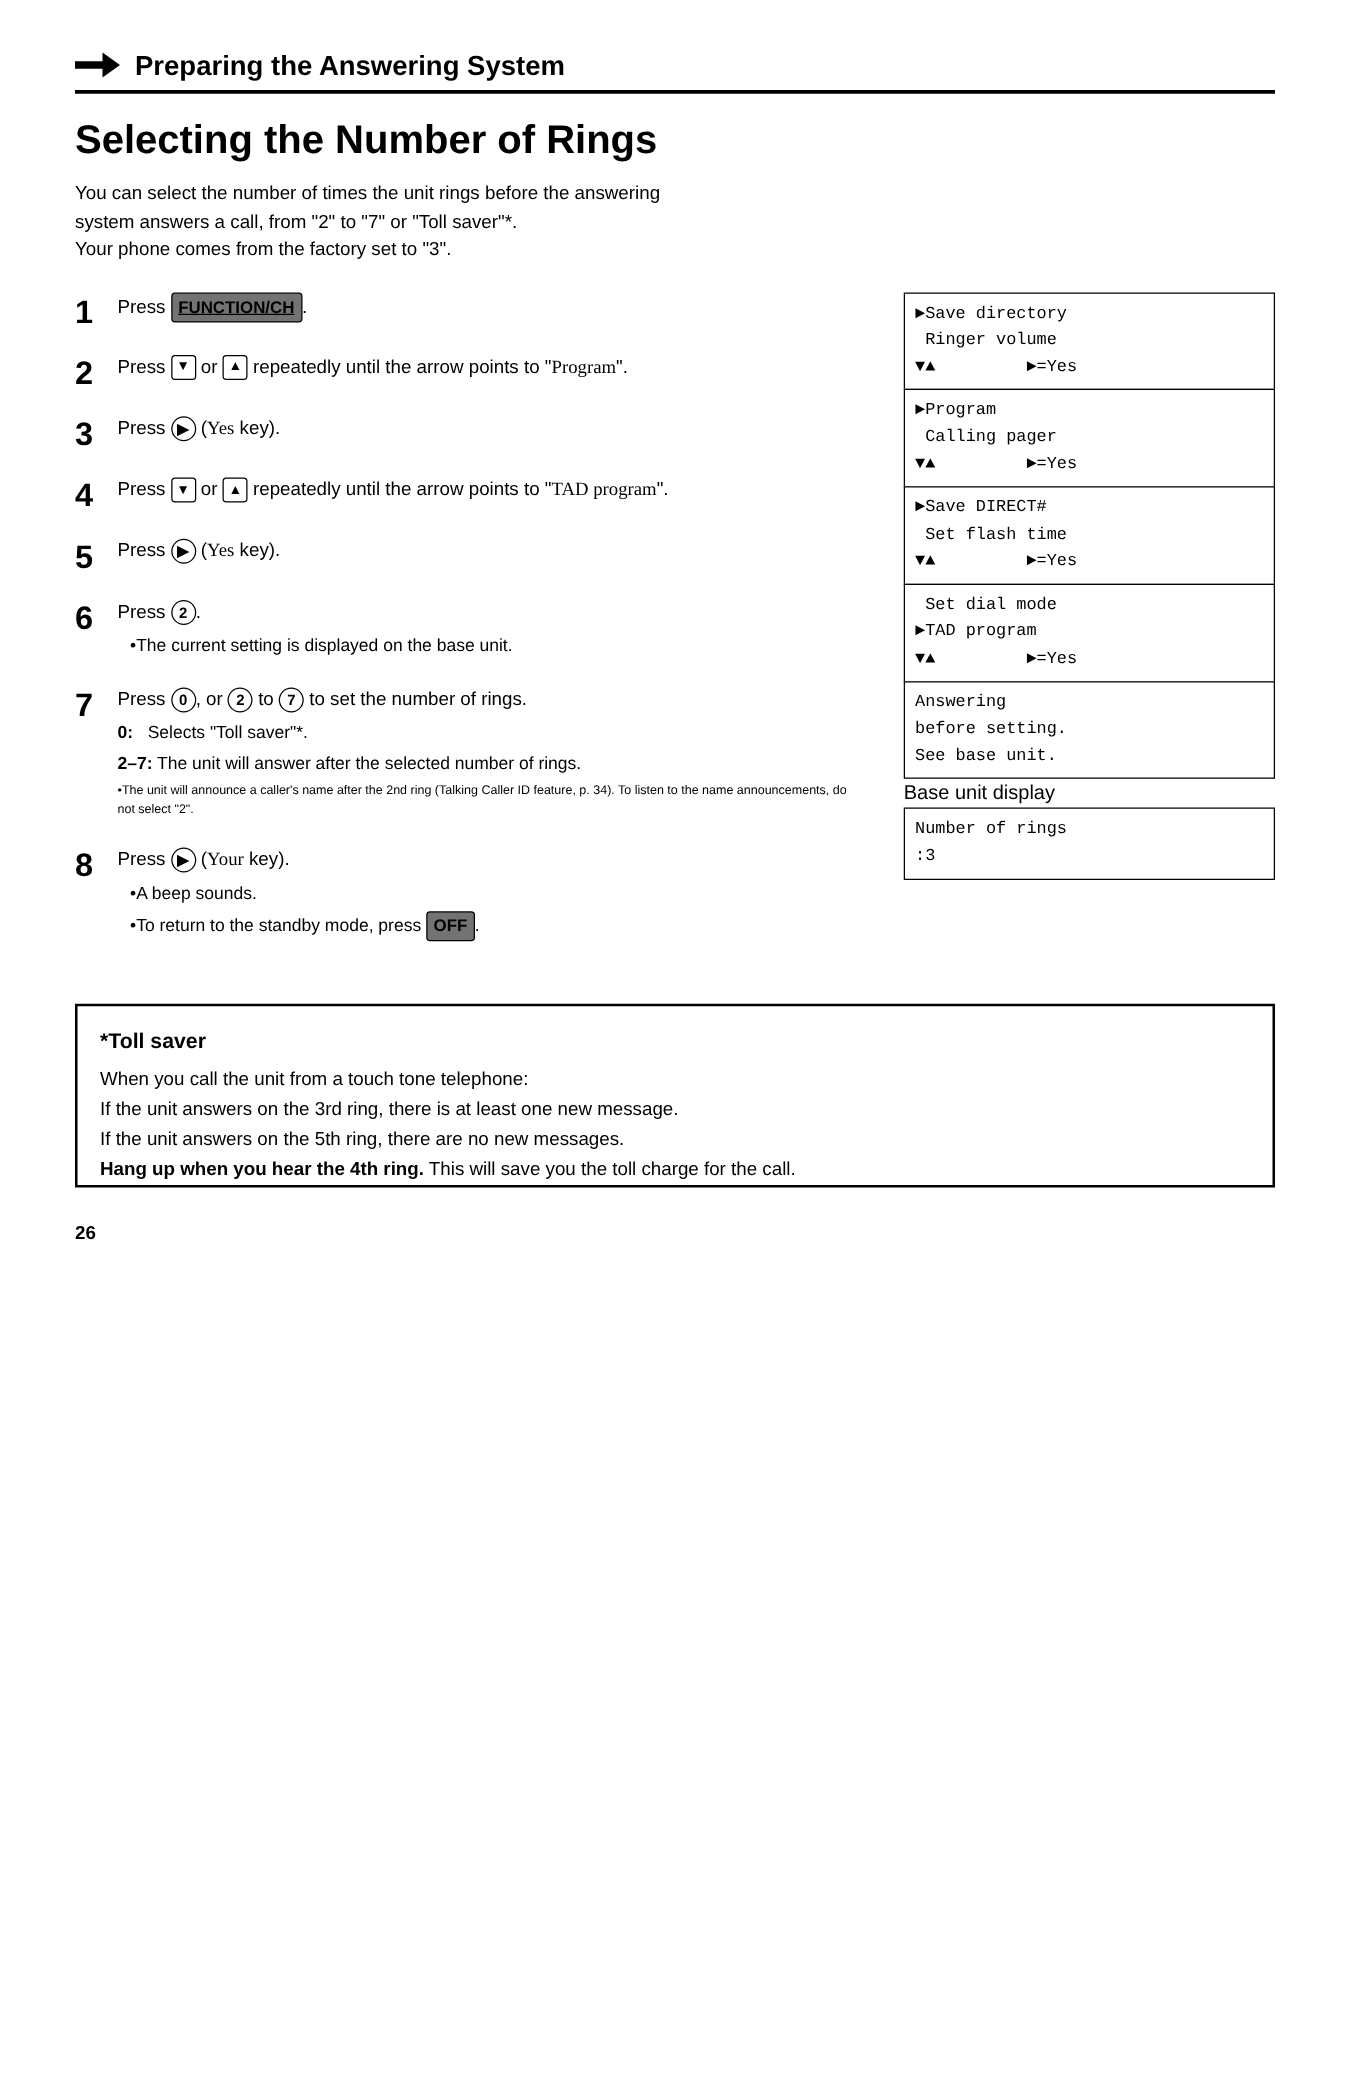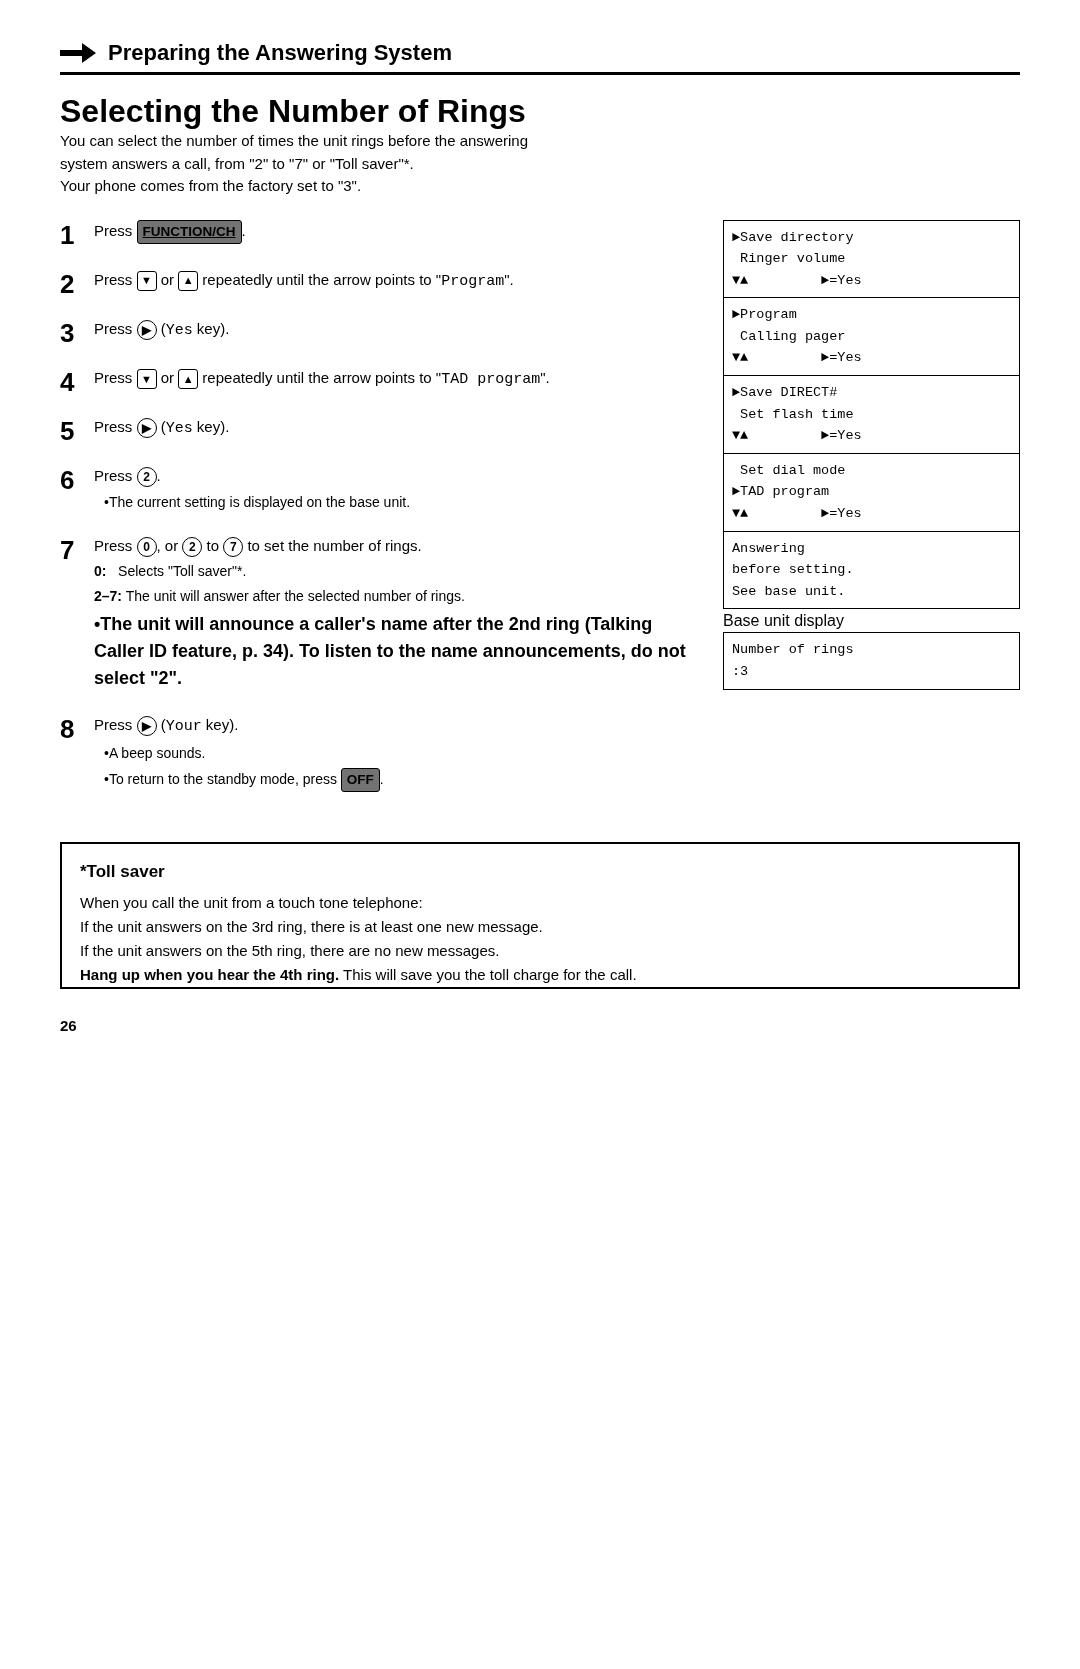--- a/index.html
+++ b/index.html
@@ -14,21 +14,20 @@
     }
 
     .page {
       padding: 40px 60px 40px 60px;
       max-width: 1080px;
     }
 
     
     .section-header {
       display: flex;
-      align-items: center;
       margin-bottom: 6px;
     }
     .header-arrow {
       display: inline-block;
       width: 36px;
       height: 24px;
       margin-right: 12px;
       flex-shrink: 0;
     }
     .header-title {
@@ -38,20 +37,21 @@
     .header-rule {
       border: none;
       border-top: 3px solid #000;
       margin-bottom: 18px;
     }
 
     
     .page-title {
       font-size: 32px;
       font-weight: bold;
+      margin-bottom: 14px;
     }
 
     
     .intro-text {
       font-size: 15px;
       line-height: 1.5;
       margin-bottom: 22px;
     }
 
     
@@ -166,22 +166,22 @@
     
     .step7-detail {
       font-size: 14px;
       line-height: 1.5;
       margin-top: 4px;
     }
     .step7-detail .label {
       font-weight: bold;
     }
     .step7-detail .bold-note {
-      font-weight: bold;
-      font-size: 18px;
+      font-weight: normal;
+      font-size: 10px;
     }
 
     
     .toll-saver-box {
       border: 2px solid #000;
       padding: 14px 18px 0 18px;
       margin-top: 28px;
       font-size: 15px;
       line-height: 1.6;
     }
@@ -193,21 +193,21 @@
 
     
     .page-number {
       font-size: 15px;
       font-weight: bold;
       margin-top: 28px;
     }
 
     
     .mono {
-      font-family: Liberation Mono, monospace;
+      font-family: Liberation Serif, serif;
       text-align: right;
     }
   </style>
 </head>
 <body>
 
 <div class="page">
 
   <div class="section-header">
     <span class="header-arrow">

